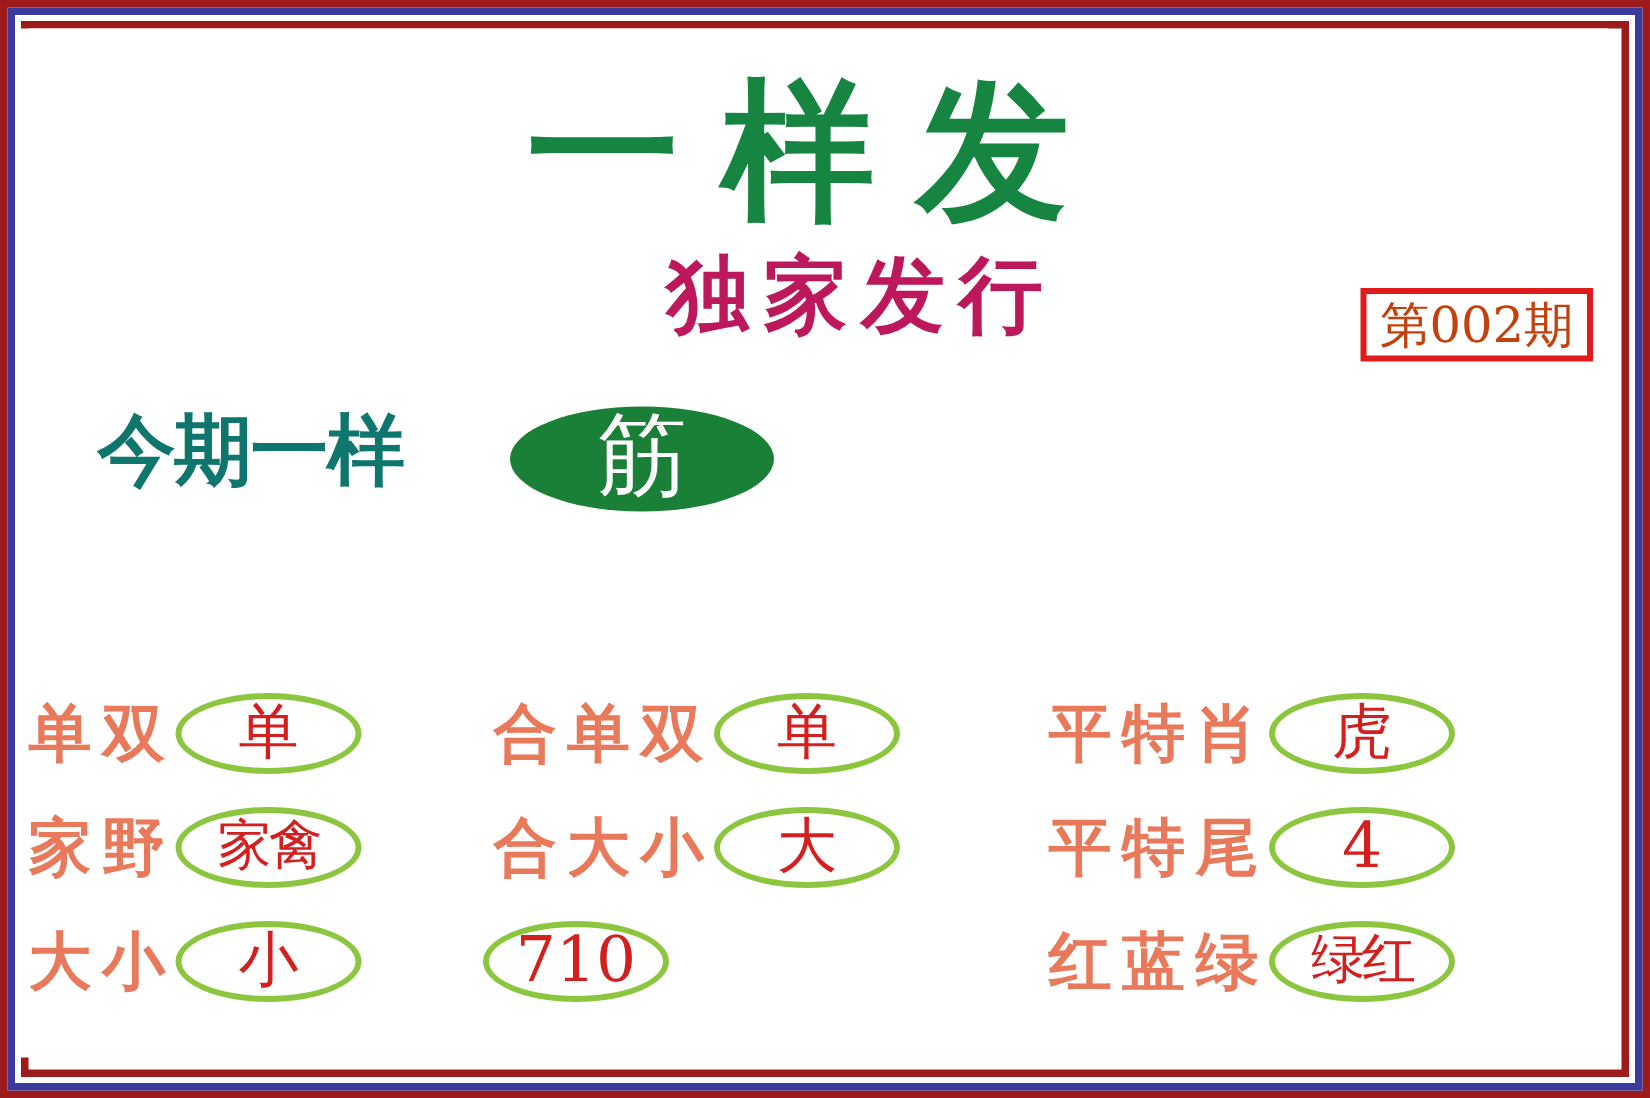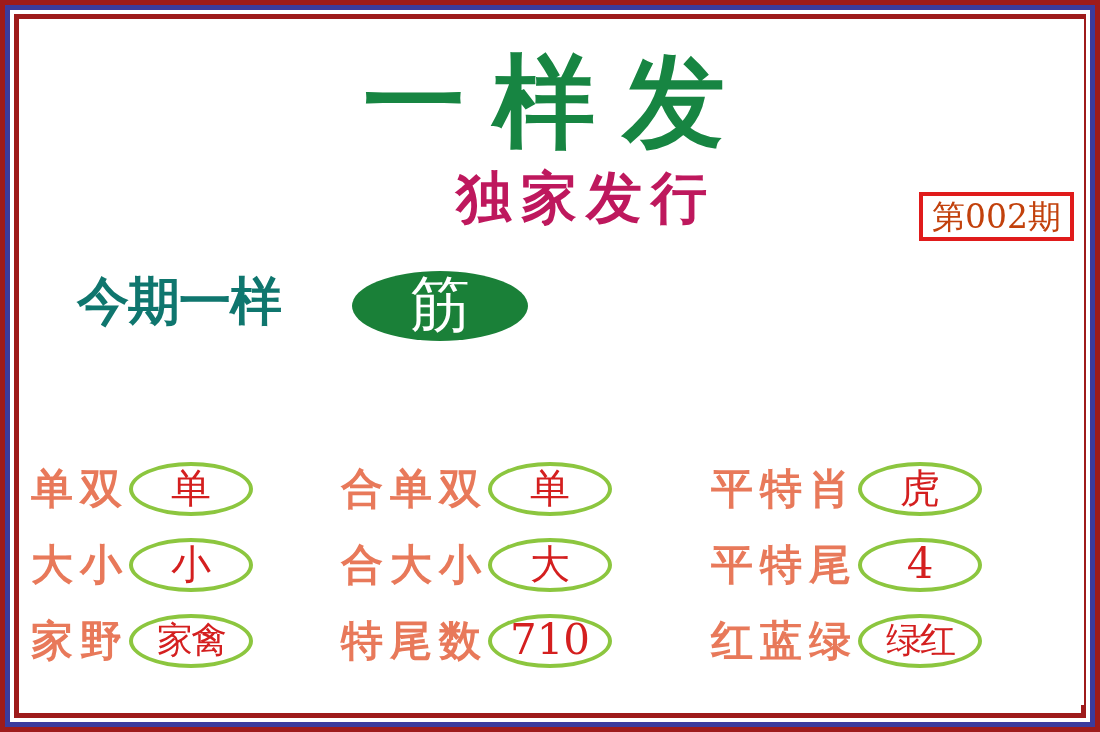--- a/index.html
+++ b/index.html
@@ -37,21 +37,21 @@
   .band-white {
     left: 10px; top: 10px; right: 10px; bottom: 10px;
     border: 4px solid #ffffff;
   }
   .band-inner-red {
     left: 14px; top: 14px; right: 14px; bottom: 14px;
     border: 5px solid #9e1b1b;
   }
   #canvas {
     position: absolute;
-    left: 22px; top: 19px;
+    left: 10px; top: 19px;
     width: 1062px;
     height: 686px;
     background: #ffffff;
     overflow: hidden;
   }
 
   
   #main-title {
     position: absolute;
     left: 232px;
@@ -232,48 +232,47 @@
     <div id="grid">
 
       <div class="grid-col col-0">
         <div class="grid-row">
           <span class="row-label">单双</span>
           <span class="val-bubble">
             <span class="val-text">单</span>
           </span>
         </div>
         <div class="grid-row">
-          <span class="row-label">大小</span>
-          <span class="val-bubble">
-            <span class="val-text">小</span>
-          </span>
-        </div>
-        <div class="grid-row">
           <span class="row-label">家野</span>
           <span class="val-bubble wide">
             <span class="val-text">家禽</span>
           </span>
         </div>
+        <div class="grid-row">
+          <span class="row-label">大小</span>
+          <span class="val-bubble">
+            <span class="val-text">小</span>
+          </span>
+        </div>
       </div>
 
       <div class="grid-col col-1">
         <div class="grid-row">
           <span class="row-label">合单双</span>
           <span class="val-bubble">
             <span class="val-text">单</span>
           </span>
         </div>
         <div class="grid-row">
           <span class="row-label">合大小</span>
           <span class="val-bubble">
             <span class="val-text">大</span>
           </span>
         </div>
         <div class="grid-row">
-          <span class="row-label">特尾数</span>
           <span class="val-bubble numeric">
             <span class="val-text">710</span>
           </span>
         </div>
       </div>
 
       <div class="grid-col col-2">
         <div class="grid-row">
           <span class="row-label">平特肖</span>
           <span class="val-bubble">

